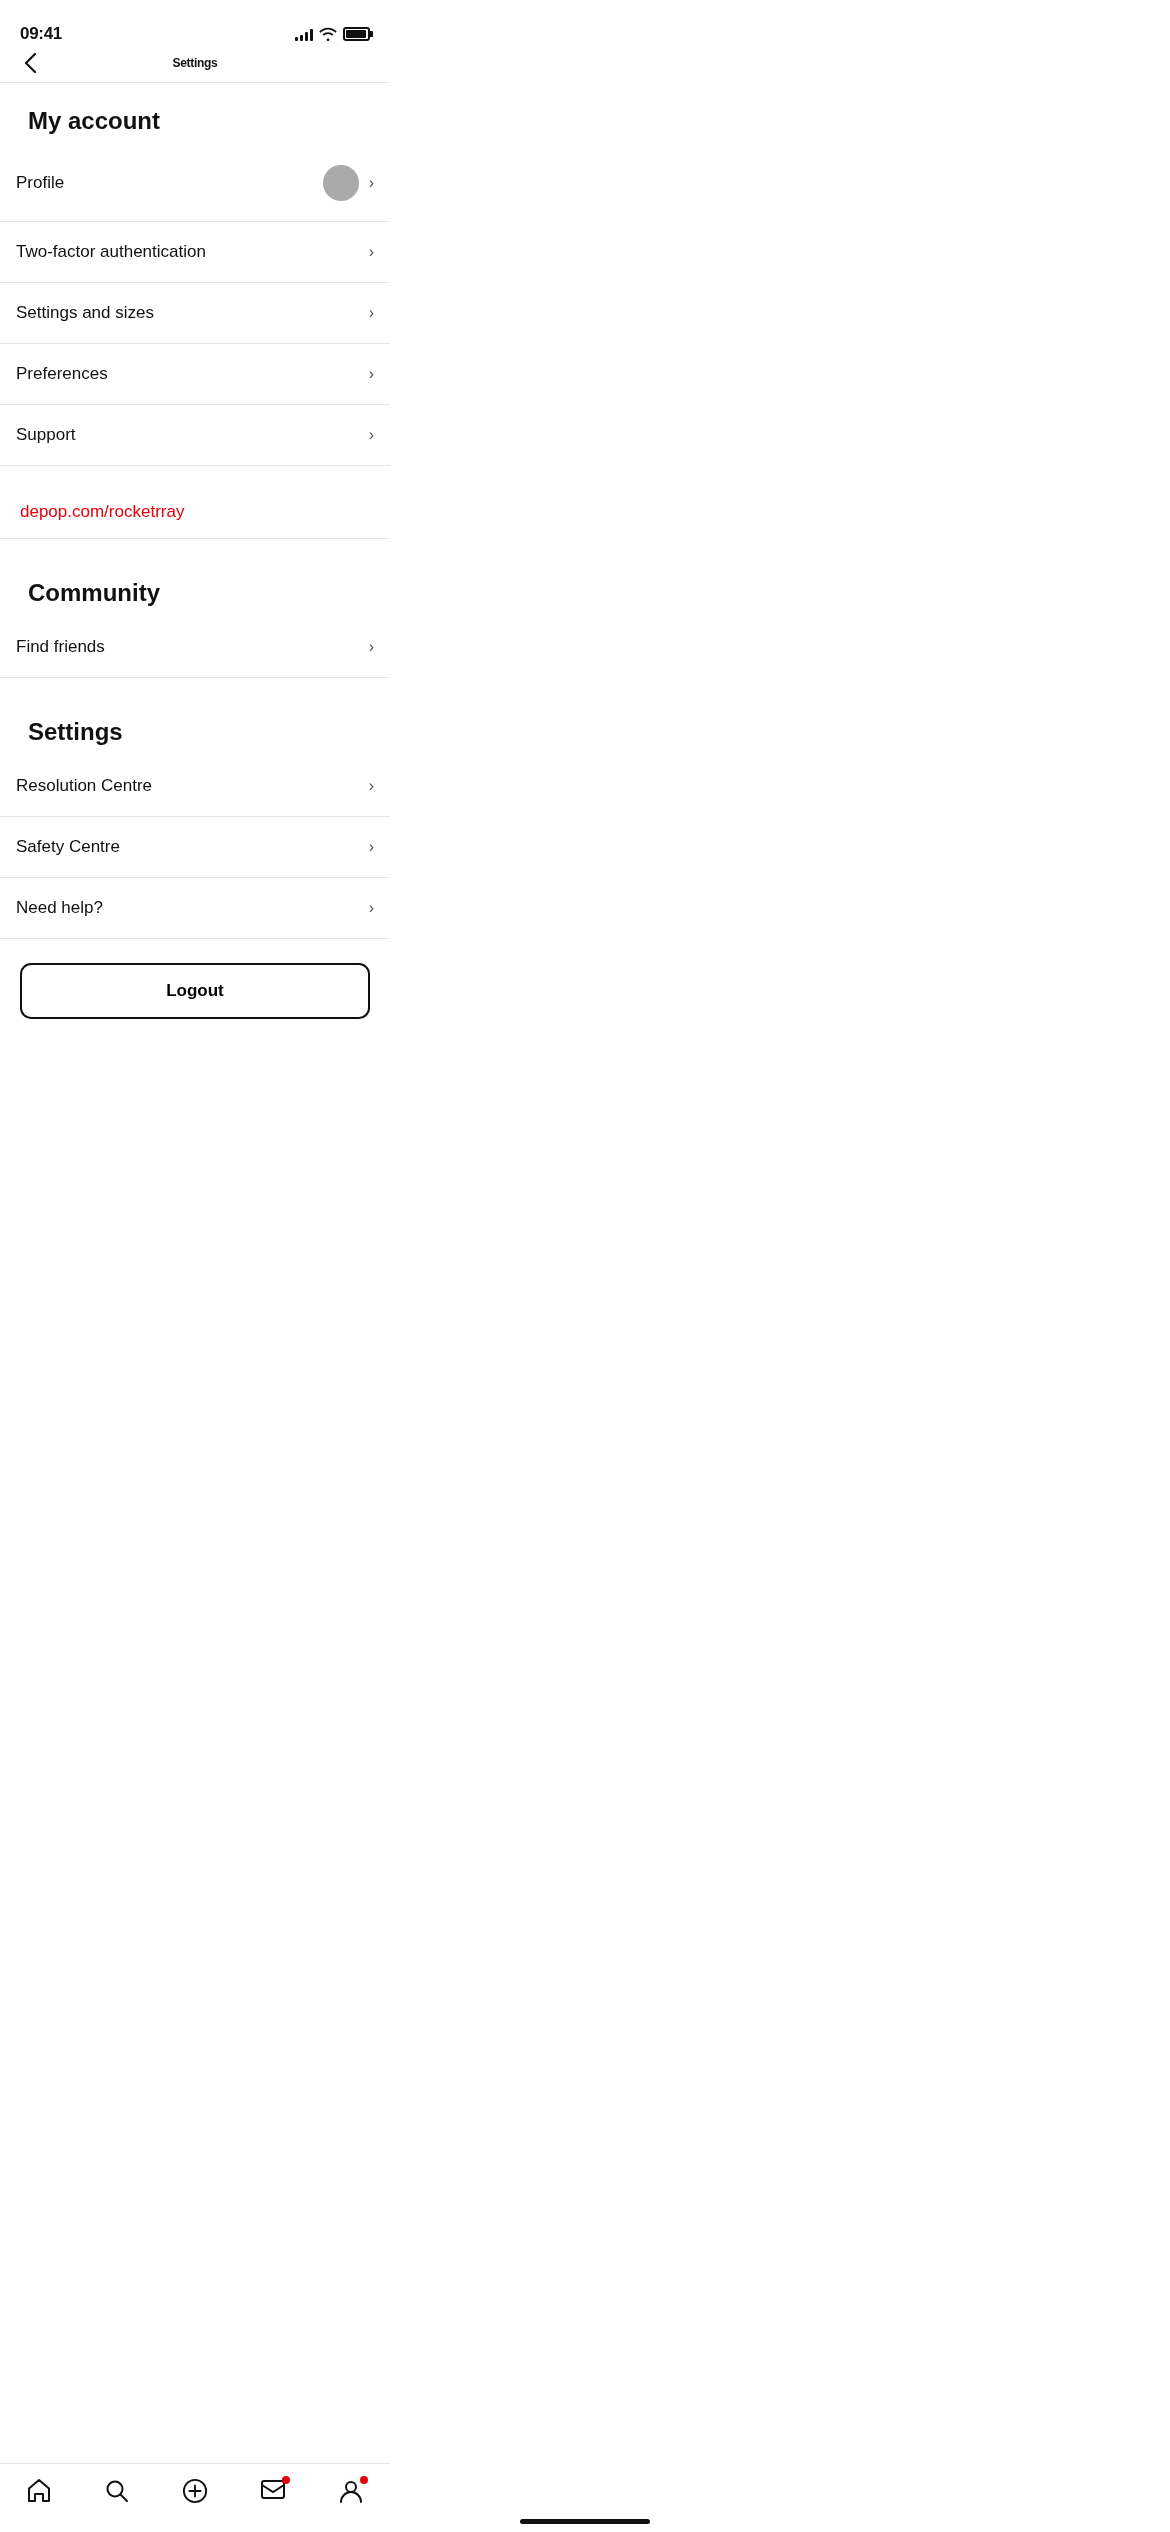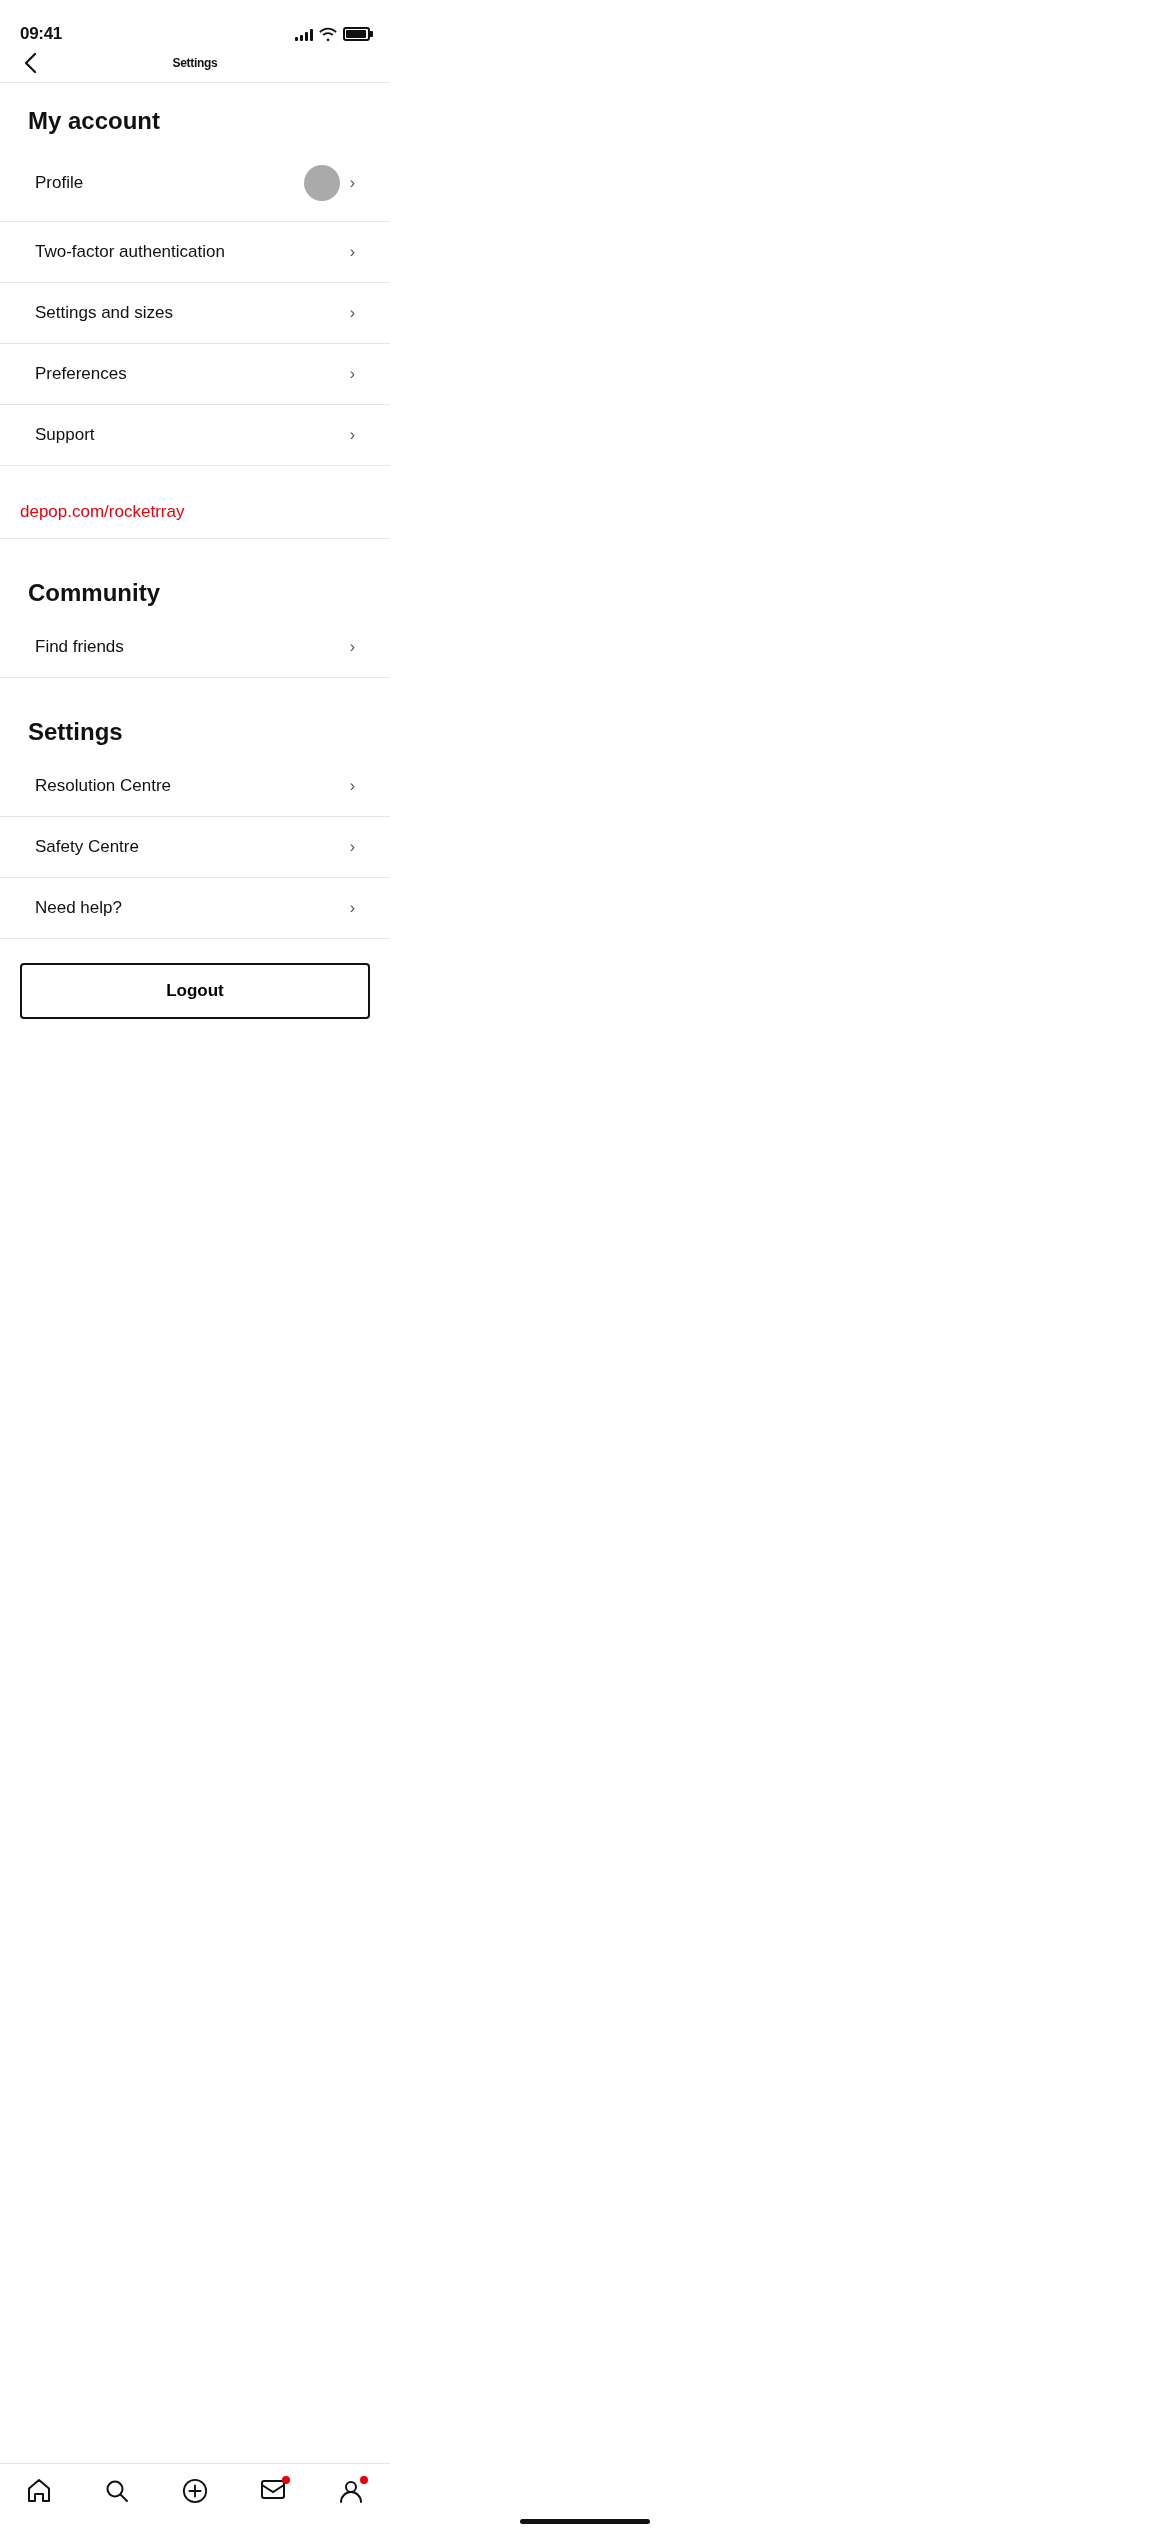--- a/index.html
+++ b/index.html
@@ -115,21 +115,21 @@
     .section-header {
       padding: 24px 28px 10px;
       font-size: 24px;
       font-weight: 700;
     }
 
     .menu-item {
       display: flex;
       align-items: center;
       justify-content: space-between;
-      padding: 20px 35px;
+      padding: 20px 16px;
       border-bottom: 1px solid #e5e5e5;
       cursor: pointer;
       text-decoration: none;
       color: #111;
     }
     .menu-item:first-of-type {
       border-top: 1px solid #e5e5e5;
     }
 
     .menu-item-left {
@@ -174,21 +174,21 @@
     }
     .logout-button {
       width: 100%;
       padding: 16px;
       border: 2px solid #111;
       background: #fff;
       font-size: 17px;
       font-weight: 600;
       cursor: pointer;
       text-align: center;
-      border-radius: 4px;
+      border-radius: 11px;
     }
 
     
     .tab-bar {
       position: fixed;
       bottom: 0;
       left: 0;
       width: 390px;
       background: #fff;
       border-top: 1px solid #e5e5e5;

